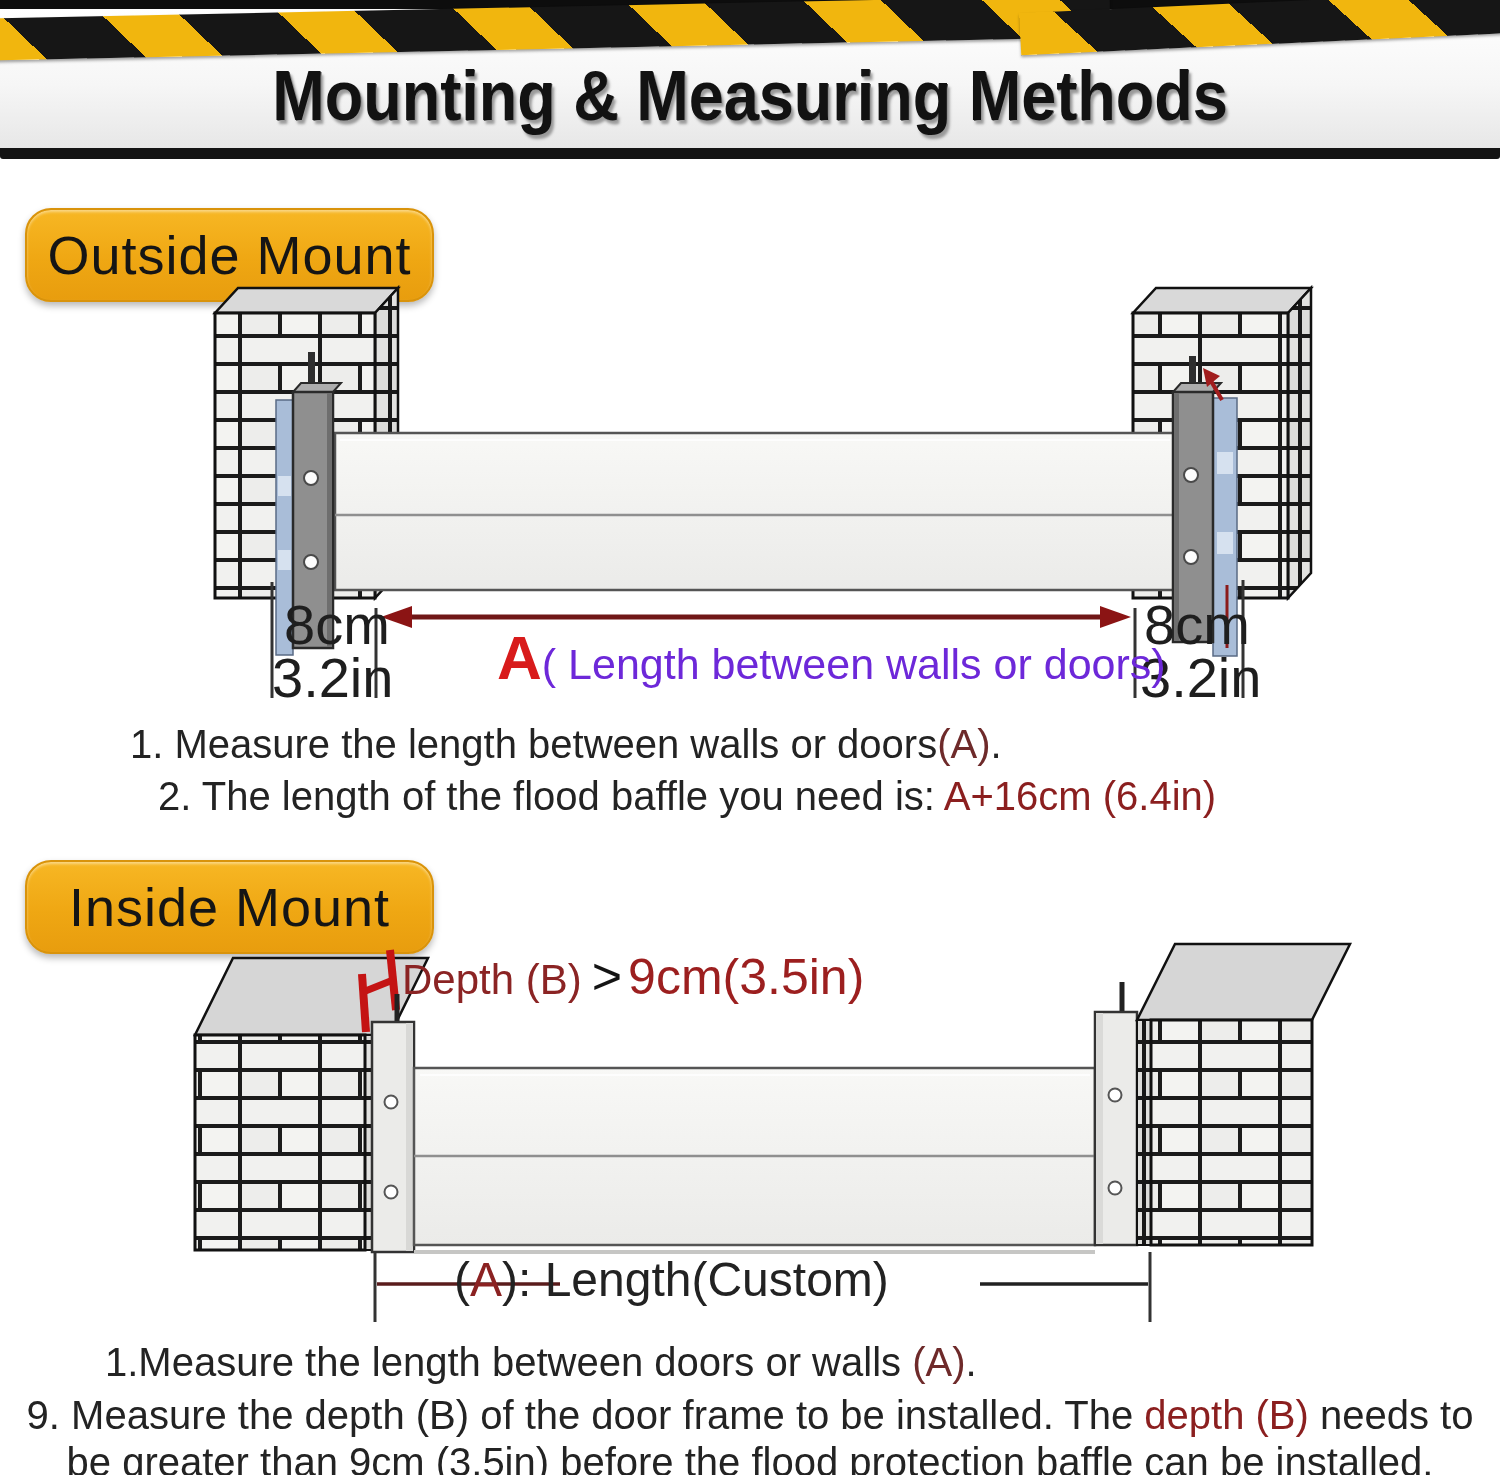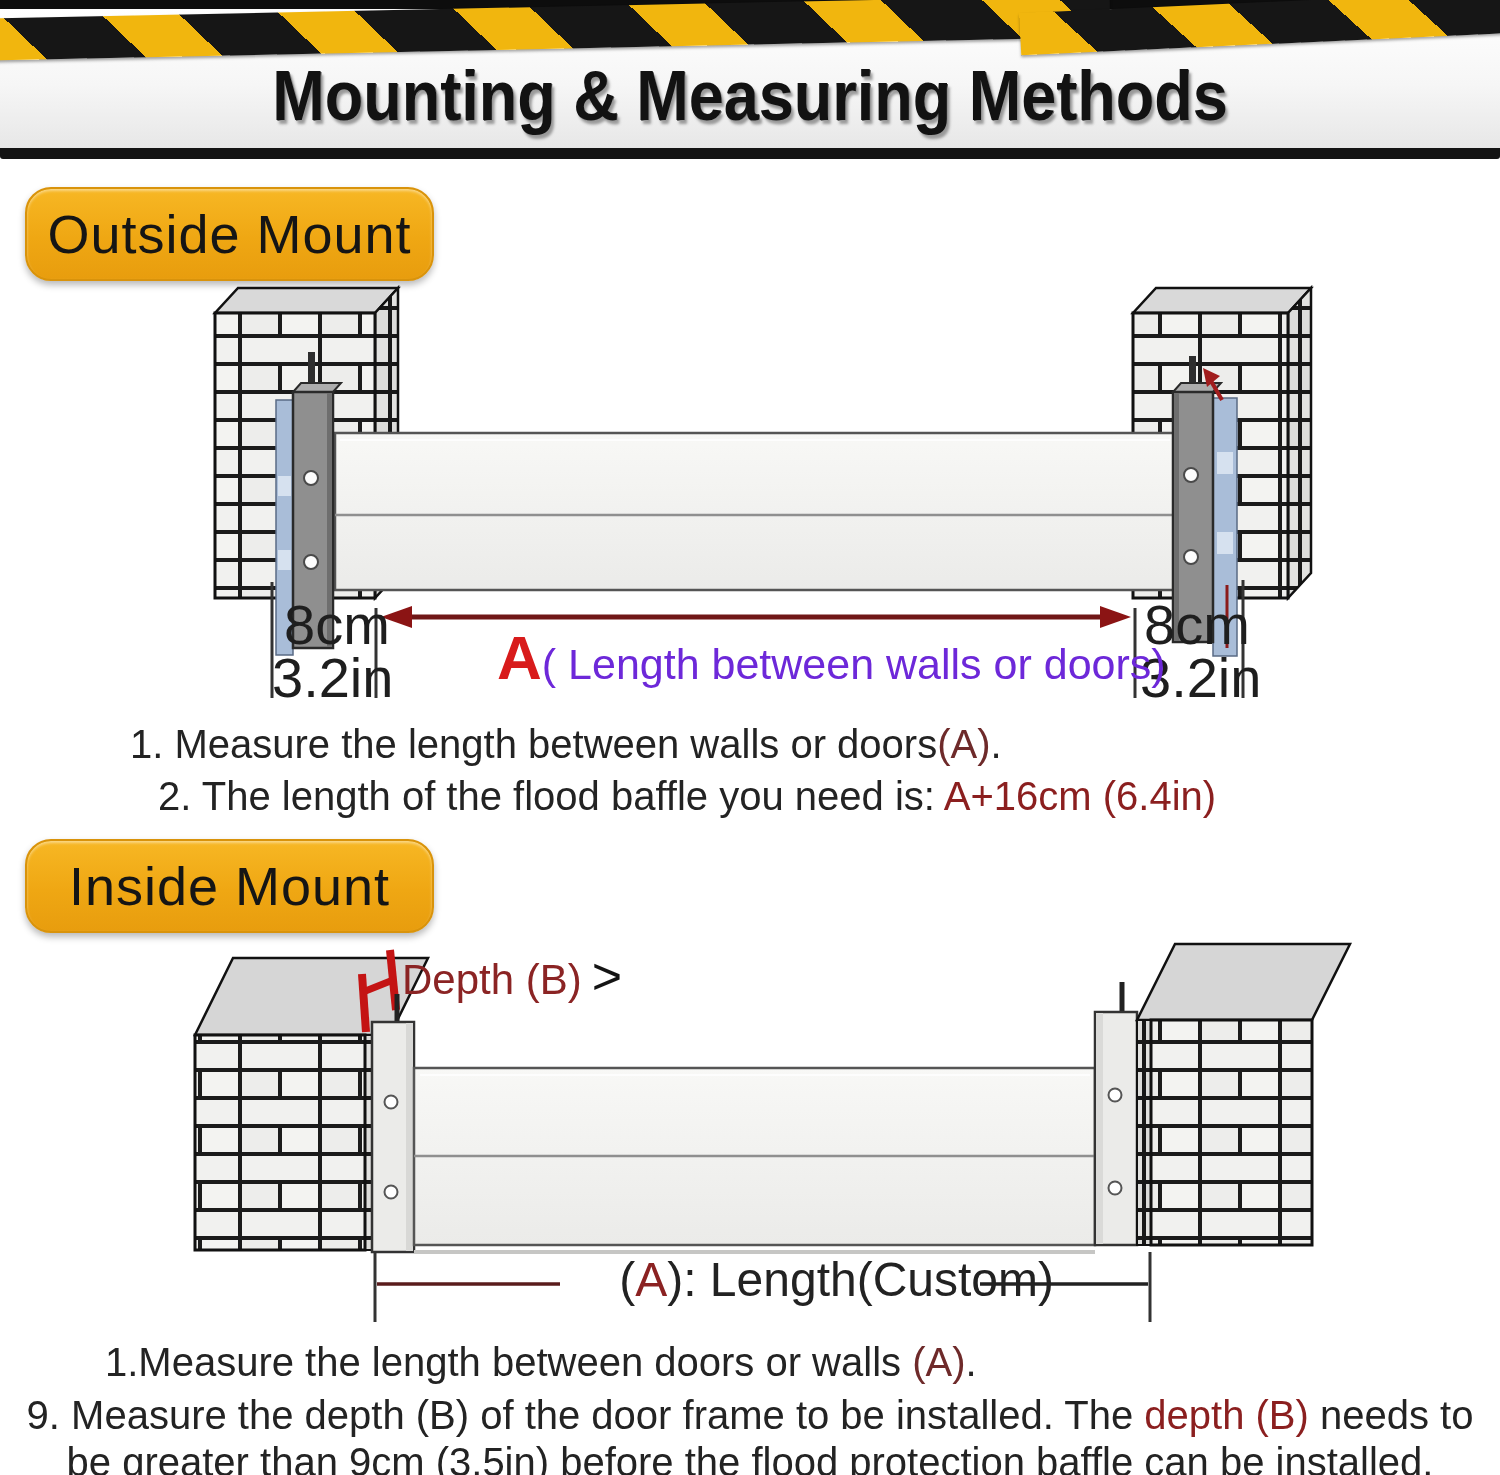--- a/index.html
+++ b/index.html
@@ -29,21 +29,21 @@
     white-space:nowrap;
   }
   .header-black-bar{position:absolute;top:148px;left:0;width:1500px;height:11px;background:#141414;border-radius:0 0 3px 3px;}
   
   .badge{
     position:absolute;left:25px;width:405px;height:90px;border-radius:26px;
     background:linear-gradient(180deg,#f7b724 0%,#efa713 55%,#e89d0e 100%);
     border:2px solid #d9930b;
     box-shadow:0 4px 7px rgba(0,0,0,.28), inset 0 2px 3px rgba(255,255,255,.45);
     display:flex;align-items:center;justify-content:center;
-    font-size:54px;font-weight:500;color:#151515;letter-spacing:1px;white-space:nowrap;
+    font-size:54px;font-weight:500;color:#151515;letter-spacing:1px;white-space:nowrap;margin-top:21px;
   }
   .badge-outside{top:187px;}
   .badge-inside{top:839px;}
   
   .diagram{position:absolute;left:0;width:1500px;}
   .d1{top:280px;height:420px;}
   .d2{top:930px;height:400px;}
   
   .dim{position:absolute;font-size:56px;color:#1e1e1e;white-space:nowrap;}
   .dim-left-cm{left:284px;top:592px;}
@@ -56,21 +56,21 @@
   .step{position:absolute;font-size:40px;color:#232323;white-space:nowrap;}
   .step-o1{left:130px;top:722px;}
   .step-o2{left:130px;top:774px;margin-left:28px;}
   .hl-a{color:#6e2a2a;}
   .hl-red{color:#8b1f1f;}
   .depth-note{position:absolute;left:402px;top:946px;display:flex;align-items:baseline;white-space:nowrap;}
   .depth-note .lbl{font-size:42px;color:#8b2424;}
   .depth-note .gt{font-size:52px;color:#141414;padding:0 6px 0 10px;}
   .depth-note .val{font-size:50px;color:#9c1f1f;}
   .len-custom{
-    position:absolute;left:454px;top:1252px;width:600px;text-align:right;
+    position:absolute;left:454px;top:1252px;width:600px;text-align:left;
     font-size:48px;color:#222;white-space:nowrap;
   }
   .len-custom .a{color:#8b2222;}
   .step-i1{left:105px;top:1340px;}
   .step-i2{
     position:absolute;left:20px;top:1392px;width:1460px;text-align:center;
     font-size:40px;color:#232323;line-height:1.17;white-space:normal;
   }
 </style>
 </head>
@@ -240,20 +240,21 @@
       <line x1="375" y1="322" x2="375" y2="392" stroke="#333" stroke-width="3"></line>
       <line x1="1150" y1="322" x2="1150" y2="392" stroke="#333" stroke-width="3"></line>
       <line x1="377" y1="354" x2="560" y2="354" stroke="#5a1c1c" stroke-width="3.5"></line>
       <line x1="980" y1="354" x2="1148" y2="354" stroke="#222" stroke-width="3.5"></line>
     </g>
   </svg>
 
   <div class="depth-note">
     <span class="lbl">Depth (B)</span>
     <span class="gt">&gt;</span>
+    <span class="val">9cm(3.5in)</span>
   </div>
 
   <div class="len-custom">
     <span>(</span><span class="a">A</span><span>): Length(Custom)</span>
   </div>
 
   <div class="step step-i1">
     <span>1.Measure the length between doors or walls </span><span class="hl-a">(A)</span><span>.</span>
   </div>
   <div class="step-i2">

